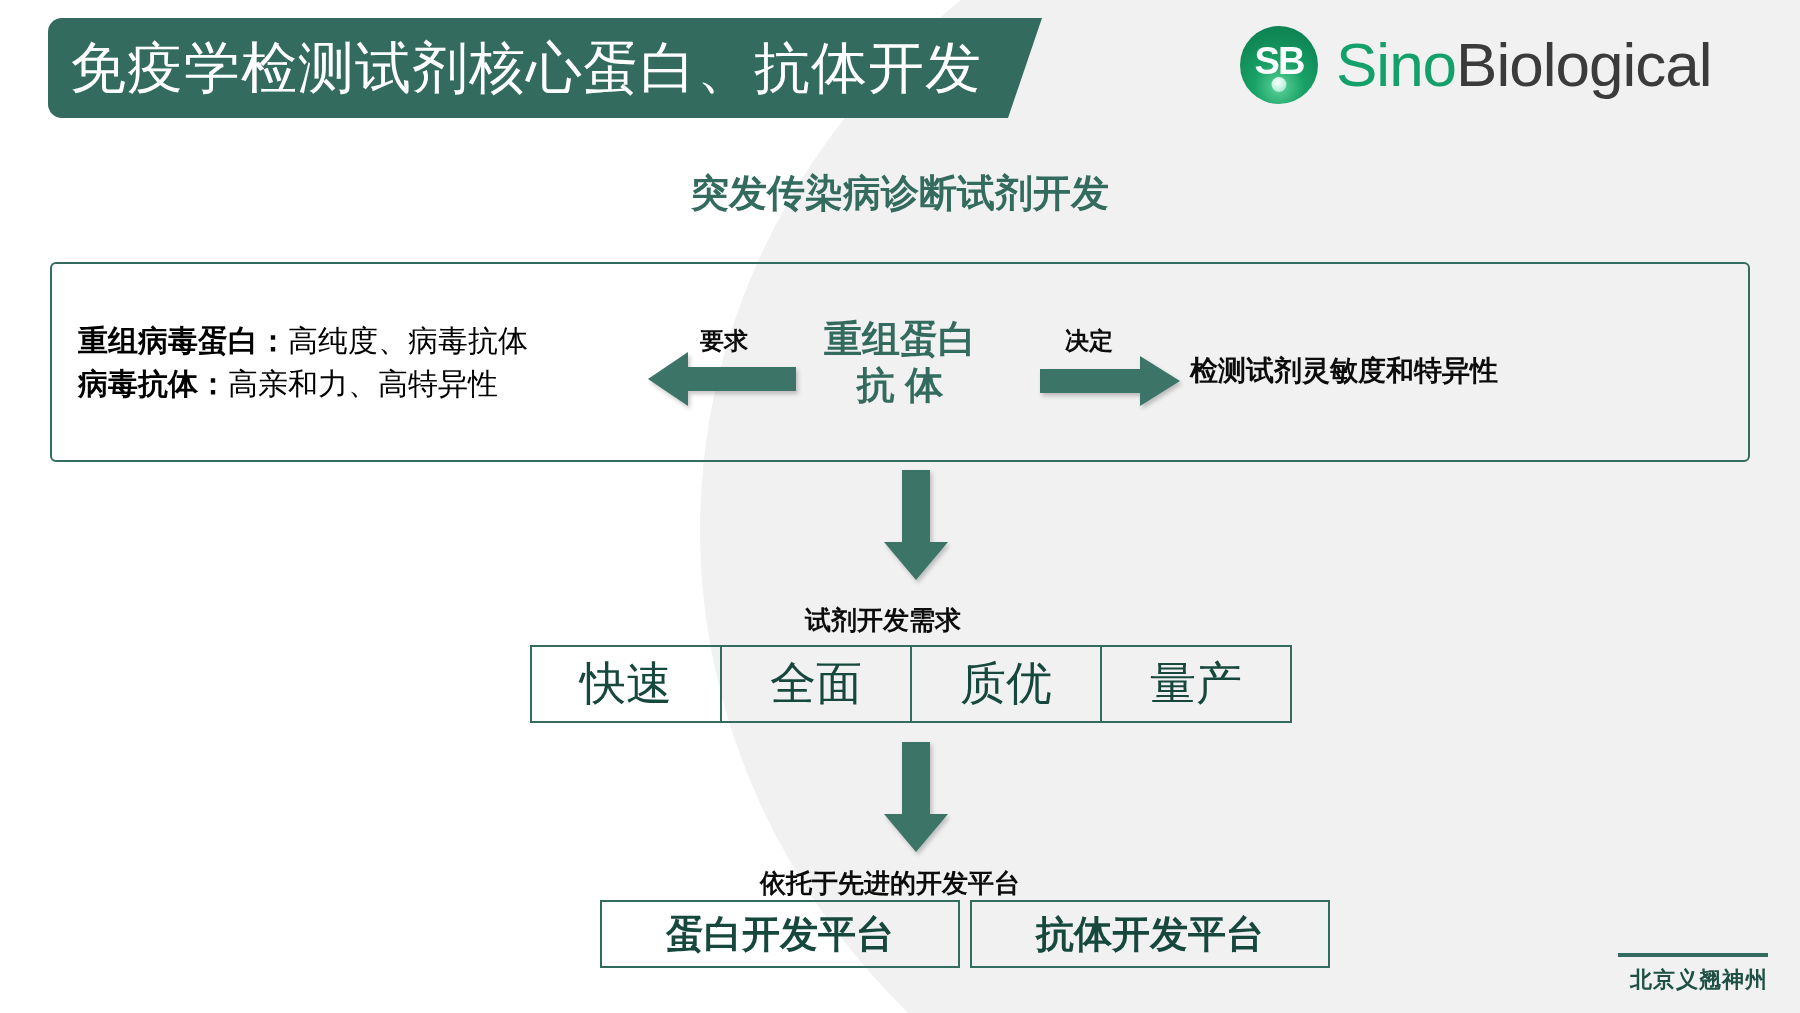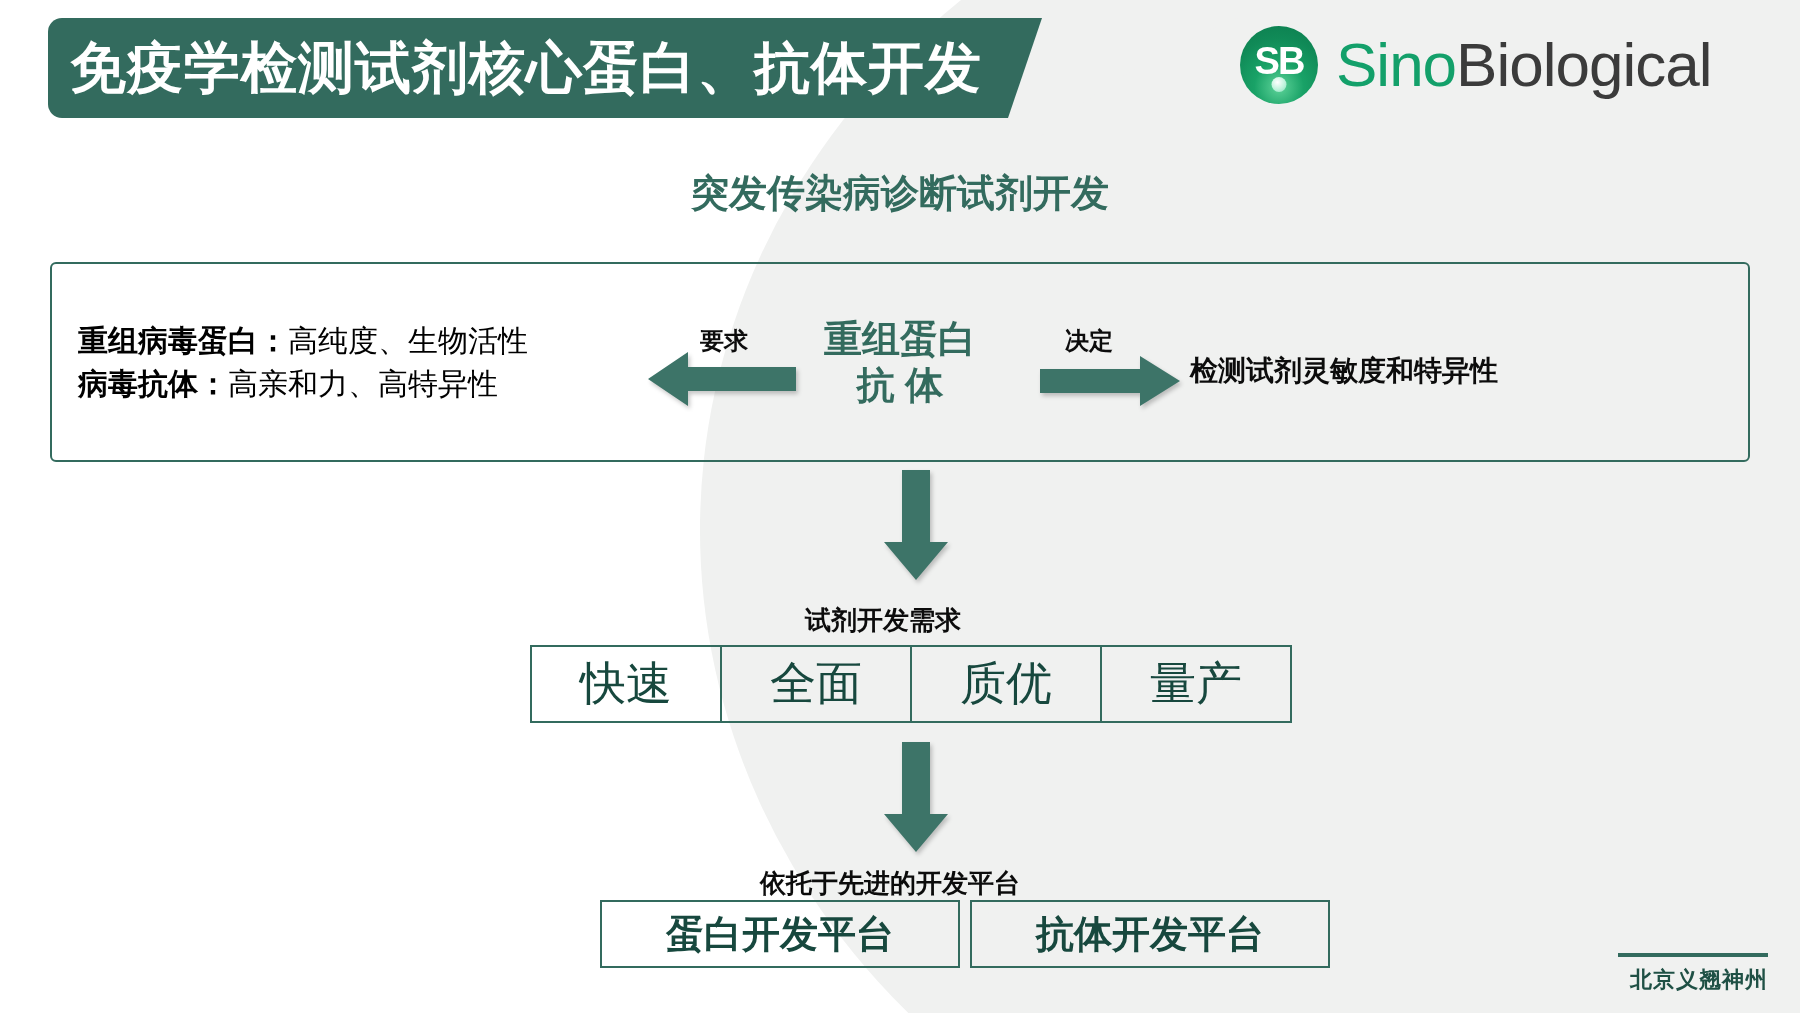--- a/index.html
+++ b/index.html
@@ -63,21 +63,21 @@
     height: 100px;
   }
   .title-plate-tail {
     width: 0; height: 0;
     border-top: 100px solid #336B5E;
     border-right: 34px solid transparent;
   }
   .slide-title {
     color: #ffffff;
     font-size: 56px;
-    font-weight: bold;
+    font-weight: normal;
     letter-spacing: 1px;
     white-space: nowrap;
     line-height: 1;
   }
 
   
   .logo {
     position: absolute;
     top: 26px;
     left: 1240px;
@@ -318,21 +318,21 @@
       <span class="logo-sino">Sino</span><span class="logo-bio">Biological</span>
     </div>
   </div>
 
   <div class="subtitle">突发传染病诊断试剂开发</div>
 
   <div class="main-box"></div>
 
   <div class="req-text">
     <div>
-      <span class="lbl">重组病毒蛋白：</span><span class="val">高纯度、生物活性</span>
+      <span class="lbl">重组病毒蛋白：</span><span class="val">高纯度、病毒抗体</span>
     </div>
     <div>
       <span class="lbl">病毒抗体：</span><span class="val">高亲和力、高特异性</span>
     </div>
   </div>
 
   <div class="arrow-label lbl-yaoqiu">要求</div>
 
   <div class="h-arrow arrow-left">
     <svg width="148" height="54" viewBox="0 0 148 54">

